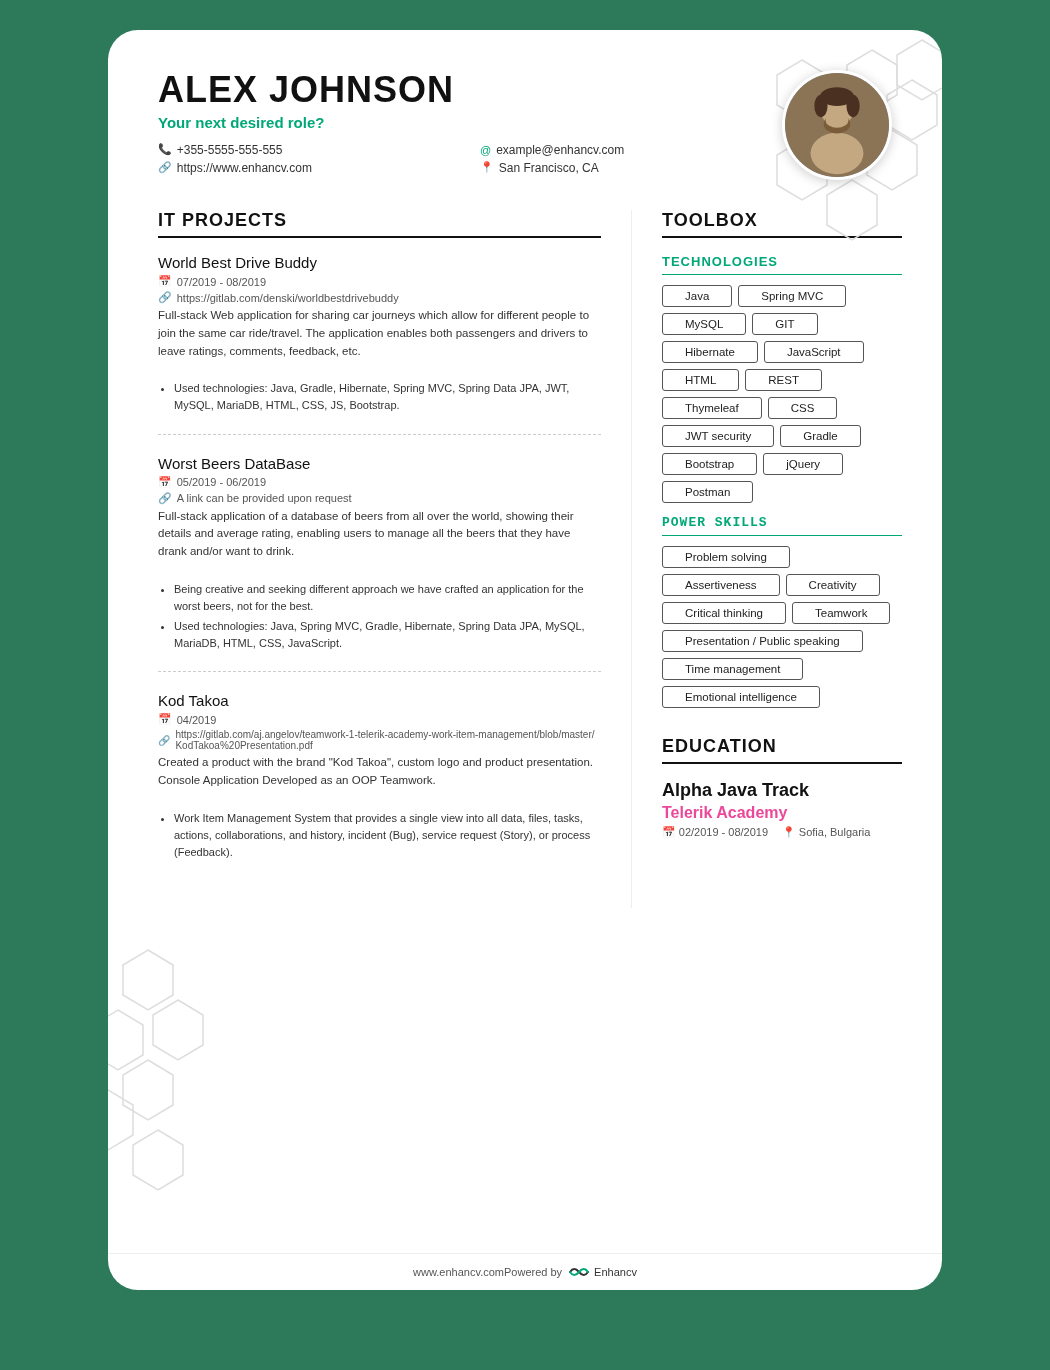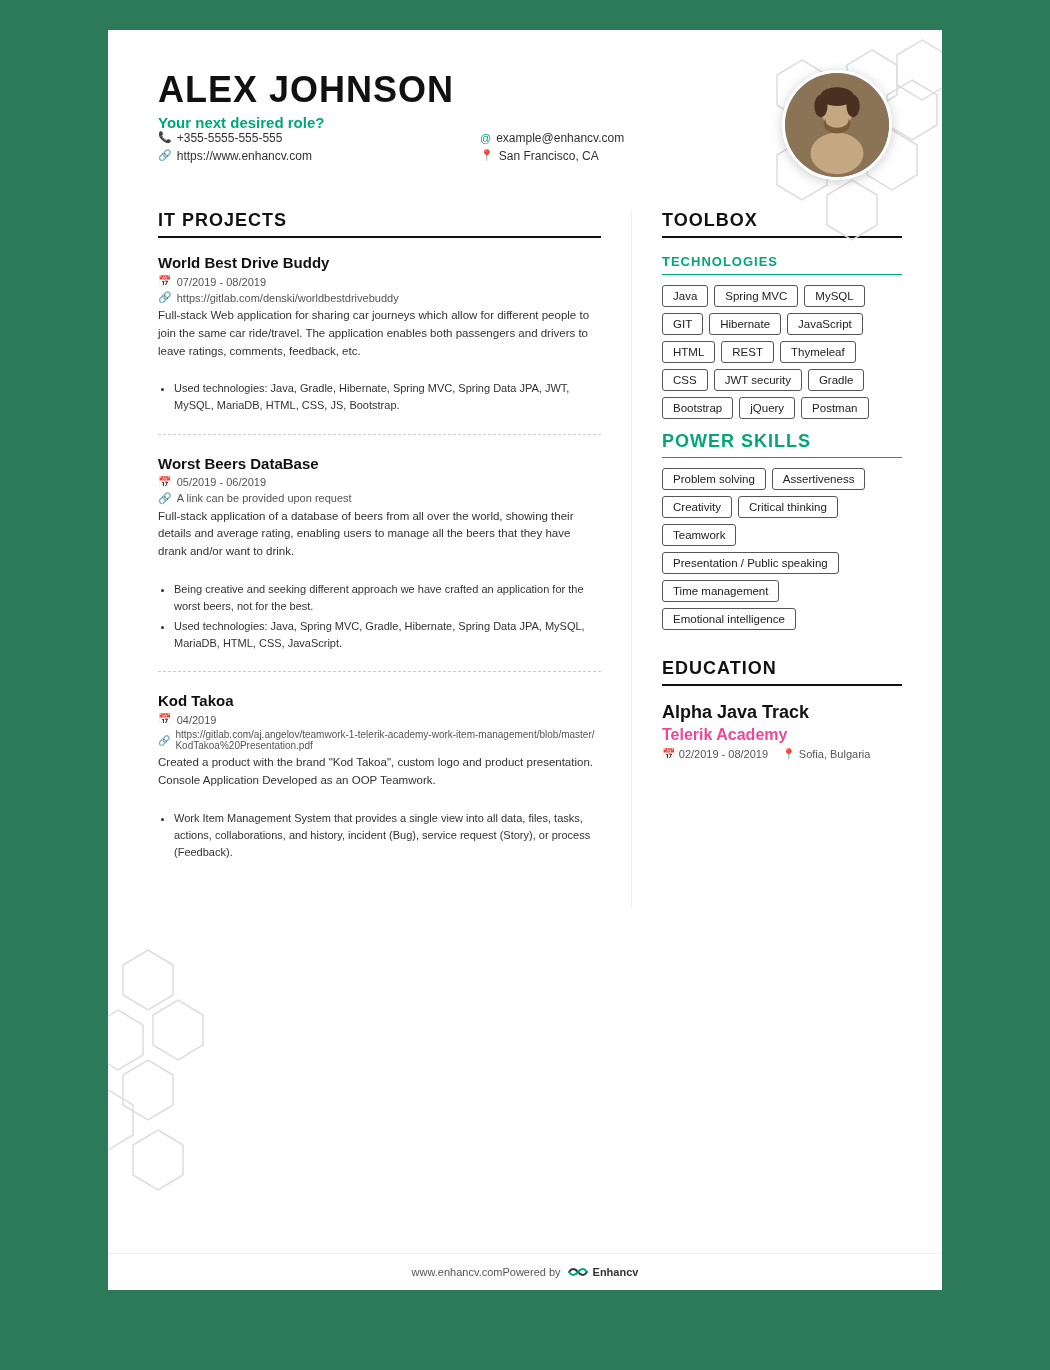--- a/index.html
+++ b/index.html
@@ -11,20 +11,21 @@
       min-height: 100vh;
       padding: 30px 20px;
       font-family: 'Arial', sans-serif;
     }
     .page {
       background: #fff;
       width: 834px;
       min-height: 1260px;
       position: relative;
       overflow: hidden;
+      border-radius: 30px;
     }
     
     .header {
       padding: 40px 50px 20px 50px;
       display: flex;
       justify-content: space-between;
       align-items: flex-start;
       position: relative;
     }
     .header-left { flex: 1; }
@@ -33,20 +34,21 @@
       font-weight: 900;
       color: #111;
       letter-spacing: 1px;
       line-height: 1.1;
     }
     .role {
       font-size: 15px;
       font-weight: 600;
       color: #00a878;
       margin-top: 4px;
+      margin-bottom: 12px;
     }
     .contact-grid {
       display: grid;
       grid-template-columns: 1fr 1fr;
       gap: 4px 20px;
       font-size: 12px;
       color: #333;
     }
     .contact-item {
       display: flex;
@@ -96,21 +98,21 @@
       border-bottom: 2.5px solid #111;
       padding-bottom: 5px;
       margin-bottom: 16px;
     }
     .section-title.teal { color: #00a878; border-color: #00a878; }
     
     .project { margin-bottom: 20px; padding-bottom: 16px; border-bottom: 1.5px dashed #ccc; }
     .project:last-child { border-bottom: none; }
     .project-title {
       font-size: 15px;
-      font-weight: 700;
+      font-weight: 400;
       color: #111;
       margin-bottom: 4px;
     }
     .project-meta {
       font-size: 11px;
       color: #555;
       margin-bottom: 3px;
       display: flex;
       align-items: center;
       gap: 5px;
@@ -131,21 +133,21 @@
     
     .tags-wrap {
       display: flex;
       flex-wrap: wrap;
       gap: 6px;
       margin-bottom: 12px;
     }
     .tag {
       border: 1.5px solid #555;
       border-radius: 3px;
-      padding: 4px 10px;
+      padding: 4px 22px;
       font-size: 11.5px;
       color: #222;
       background: #fff;
       white-space: nowrap;
     }
     
     .edu-title {
       font-size: 18px;
       font-weight: 800;
       color: #111;
@@ -179,21 +181,21 @@
       font-size: 11px;
       color: #555;
       display: flex;
       align-items: center;
       gap: 6px;
     }
     .footer-logo {
       display: flex;
       align-items: center;
       gap: 4px;
-      font-weight: 700;
+      font-weight: 400;
       color: #333;
     }
     
     .hex-svg { position: absolute; top: 0; right: 0; }
 
     
     .hex-svg-bl { position: absolute; bottom: 50px; left: -10px; }
   </style>
 </head>
 <body>
@@ -334,21 +336,21 @@
           <span class="tag">REST</span>
           <span class="tag">Thymeleaf</span>
           <span class="tag">CSS</span>
           <span class="tag">JWT security</span>
           <span class="tag">Gradle</span>
           <span class="tag">Bootstrap</span>
           <span class="tag">jQuery</span>
           <span class="tag">Postman</span>
         </div>
 
-        <div class="section-title teal" style="font-size:18px; margin-bottom:10px; border-bottom-width:1.5px; margin-top:10px;">POWER SKILLS</div>
+        <div class="section-title teal" style="font-size:13px; margin-bottom:10px; border-bottom-width:1.5px; margin-top:10px;font-family:Liberation Mono, monospace;">POWER SKILLS</div>
         <div class="tags-wrap">
           <span class="tag">Problem solving</span>
           <span class="tag">Assertiveness</span>
           <span class="tag">Creativity</span>
           <span class="tag">Critical thinking</span>
           <span class="tag">Teamwork</span>
           <span class="tag">Presentation / Public speaking</span>
           <span class="tag">Time management</span>
           <span class="tag">Emotional intelligence</span>
         </div>

